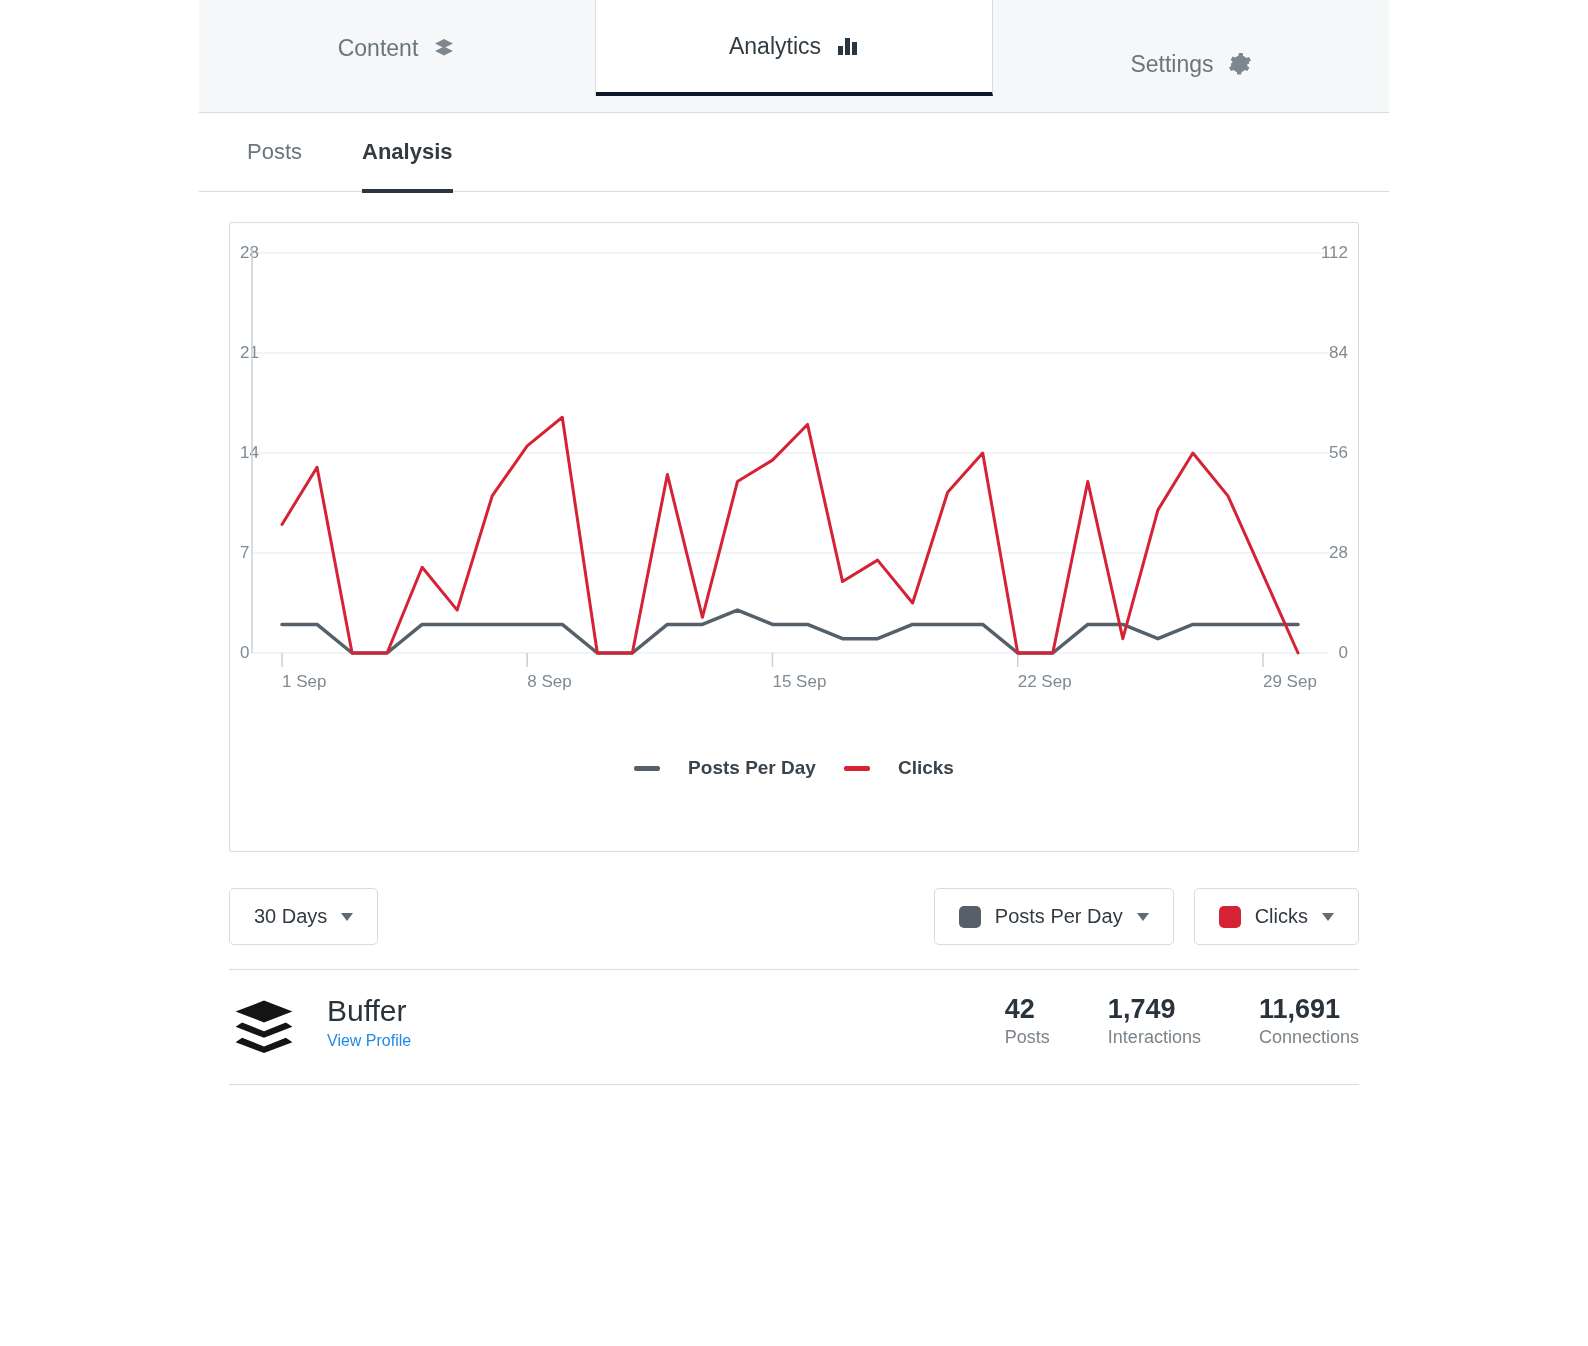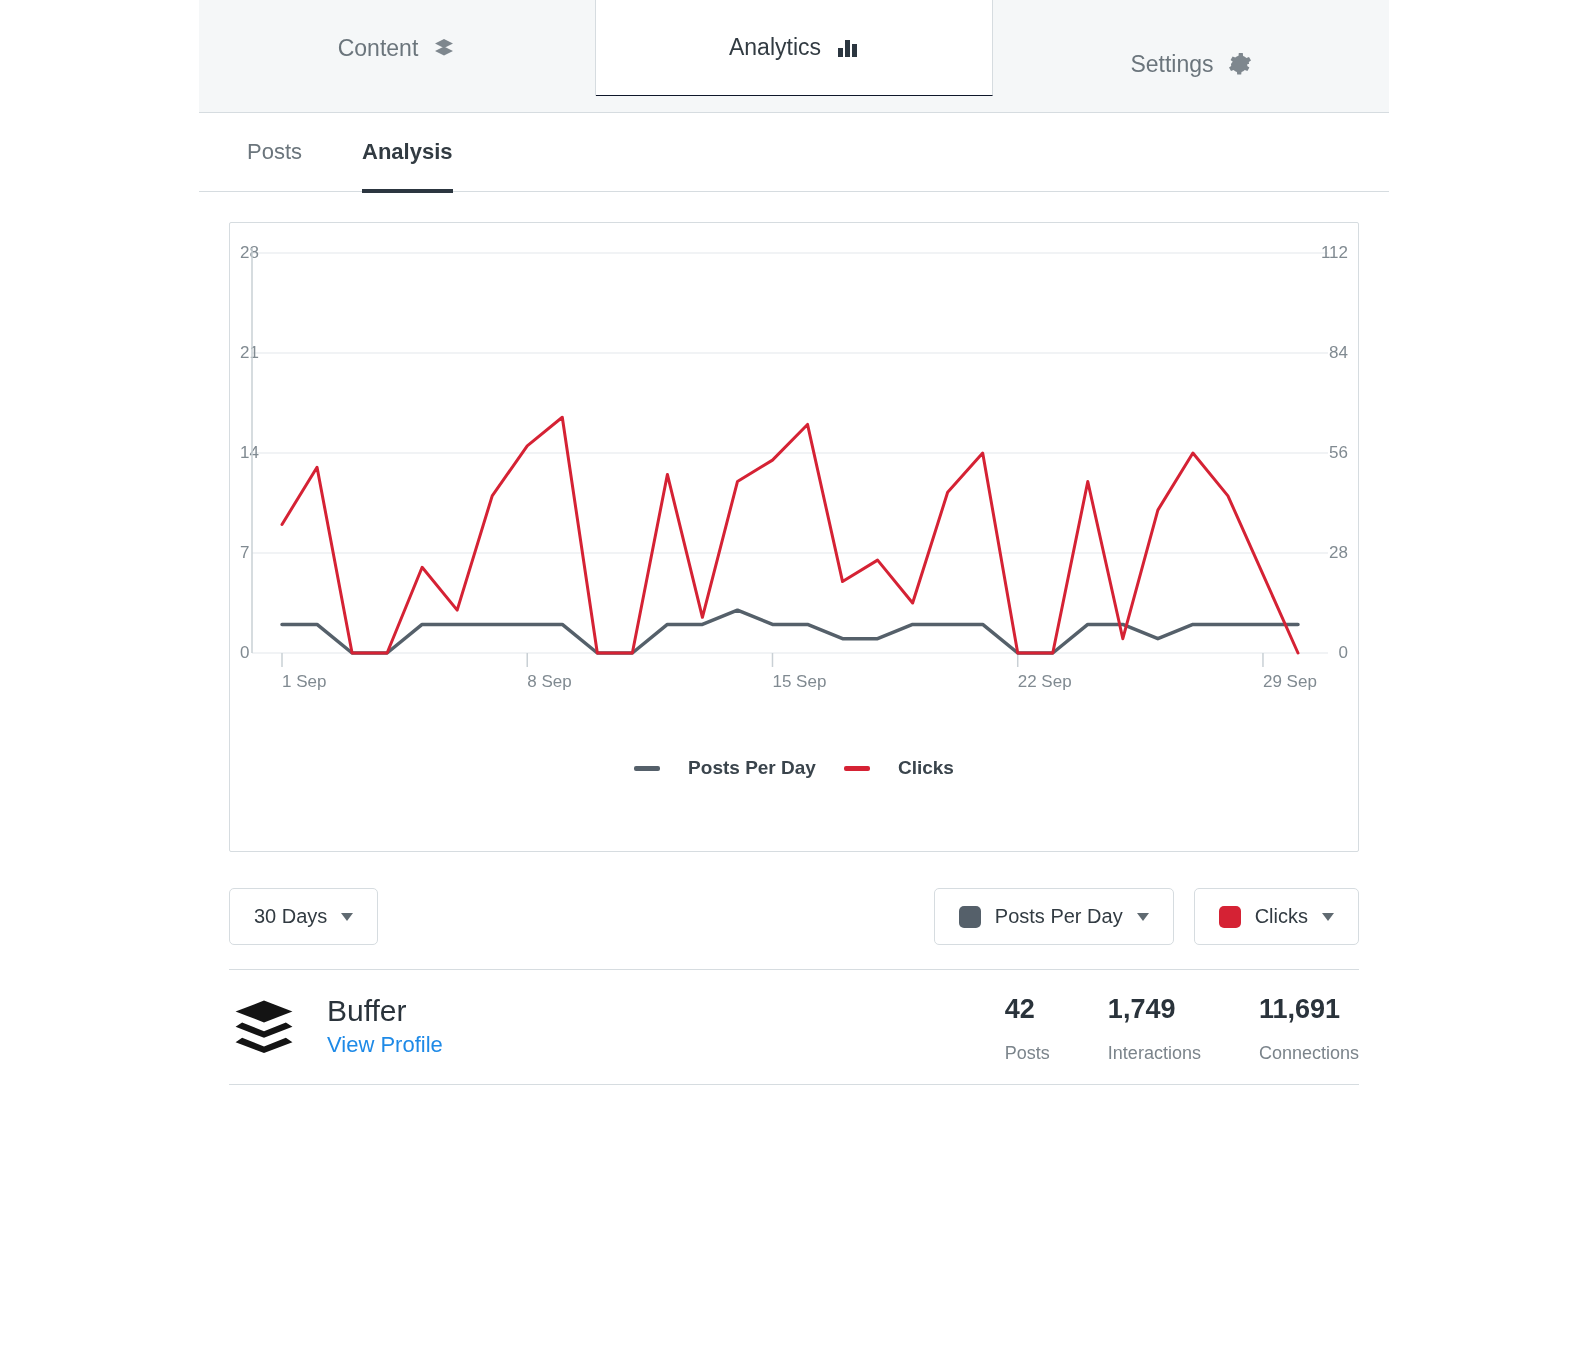--- a/index.html
+++ b/index.html
@@ -13,21 +13,21 @@
     --link:#1e8ae7;
   }
   *{box-sizing:border-box;}
   html,body{margin:0;padding:0;font-family:-apple-system,"Segoe UI","Helvetica Neue",Arial,sans-serif;color:var(--grey-text);}
   .wrap{width:1190px;margin:0 auto;background:#fff;}
 
   
   .top-tabs{display:flex;align-items:stretch;border-bottom:1px solid var(--border);background:var(--panel-bg);}
   .top-tab{flex:1;display:flex;align-items:center;justify-content:center;gap:14px;height:96px;font-size:23px;color:var(--muted);cursor:pointer;border-right:1px solid var(--border);}
   .top-tab:last-child{border-right:none;margin-top:16px;}
-  .top-tab.active{background:#fff;color:var(--grey-text);border-bottom:1px solid #0f172a;margin-bottom:-1px;}
+  .top-tab.active{background:#fff;color:var(--grey-text);border-bottom:4px solid #0f172a;margin-bottom:-1px;}
   .top-tab .ico{display:inline-flex;}
   
   .sub-tabs{display:flex;gap:60px;padding:0 48px;border-bottom:1px solid var(--border);}
   .sub-tab{padding:26px 0 26px 0;font-size:22px;color:var(--muted);cursor:pointer;position:relative;}
   .sub-tab.active{color:var(--grey-text);font-weight:600;}
   .sub-tab.active::after{content:"";position:absolute;left:0;right:0;bottom:-2px;height:4px;background:var(--active-underline);}
 
   .chart-card{margin:30px 30px 0 30px;border:1px solid var(--border);border-radius:2px;padding:0;}
   .chart-inner{position:relative;margin:0;overflow:visible;}
   svg.chart{display:block;width:100%;height:auto;}
@@ -50,23 +50,23 @@
   .btn .caret{width:0;height:0;border-left:6px solid transparent;border-right:6px solid transparent;border-top:8px solid #606a71;}
   .sq{width:22px;height:22px;border-radius:5px;}
   .sq.slate{background:var(--slate);}
   .sq.red{background:var(--red);}
 
   .divider{height:1px;background:var(--border);margin:0 30px 0 30px;}
   .profile{display:flex;gap:28px;padding:24px 30px 20px 30px;}
   .logo{display:flex;align-items:center;justify-content:center;}
   .pinfo{display:flex;flex-direction:column;gap:4px;}
   .pname{font-size:30px;font-weight:500;color:#2a333b;}
-  .plink{font-size:22px;color:var(--link);cursor:pointer;}
+  .plink{font-size:16px;color:var(--link);cursor:pointer;}
   .stats{margin-left:auto;display:flex;gap:58px;}
-  .stat{display:flex;flex-direction:column;gap:18px;}
+  .stat{display:flex;flex-direction:column;gap:2px;}
   .stat .num{font-size:27px;font-weight:600;color:#2a333b;}
   .stat .lab{font-size:18px;color:#7b848b;}
   .legend span.lg-lab{white-space:nowrap;}
 </style>
 </head>
 <body>
 <div class="wrap">
 
   <div class="top-tabs">
     <div class="top-tab">

